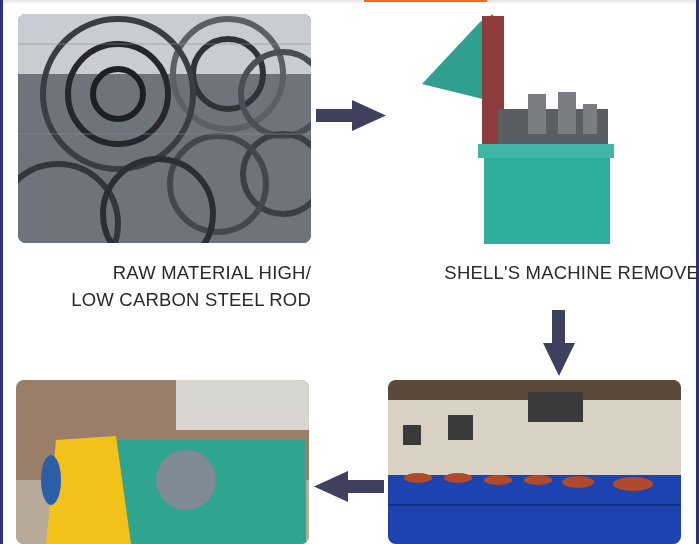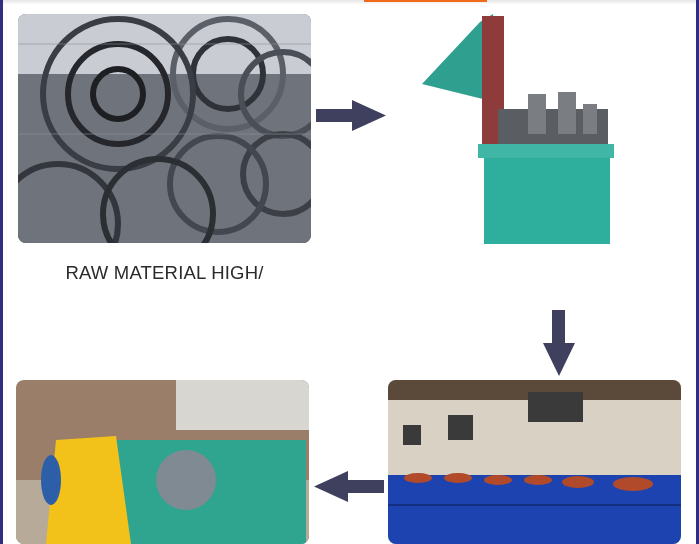--- a/index.html
+++ b/index.html
@@ -1,21 +1,21 @@
 <!DOCTYPE html>
 <html><head>
 <meta charset="utf-8">
 <style>
   html,body{margin:0;padding:0;}
   body{width:699px;height:544px;overflow:hidden;background:#fff;position:relative;font-family:"Liberation Sans",sans-serif;}
   .frame{position:absolute;left:0;top:0;width:699px;height:544px;box-sizing:border-box;border-left:3px solid #2e2f80;border-right:3px solid #2e2f80;}
   .topbar{position:absolute;left:0;top:0;width:699px;height:4px;background:linear-gradient(#e6e6e6,#fafafa);}
   .topaccent{position:absolute;left:364px;top:0;width:123px;height:2px;}
   .photo{position:absolute;border-radius:8px;overflow:hidden;}
-  .caption{position:absolute;text-align:center;color:#2a2a2a;font-size:18.5px;line-height:27px;letter-spacing:0.2px;}
+  .caption{position:absolute;text-align:right;color:#2a2a2a;font-size:18.5px;line-height:27px;letter-spacing:0.2px;}
   .arrow{position:absolute;}
 </style>
 </head>
 <body>
 
 <div class="topbar"></div>
 <div class="topaccent" style="background:#f06a1a;"></div>
 <div class="frame"></div>
 
 <div class="photo" style="left:18px;top:14px;width:293px;height:229px;background:linear-gradient(180deg,#d8dbe0 0%,#8e949c 30%,#3c3f46 100%);">
@@ -57,22 +57,24 @@
         <rect x="140" y="78" width="18" height="42"></rect>
         <rect x="165" y="90" width="14" height="30"></rect>
       </g>
     <rect x="60" y="130" width="136" height="14" fill="#3fb6a6"></rect>
     <rect x="66" y="144" width="126" height="86" fill="#2eae9c"></rect>
   </svg>
 </div>
 
 <div class="caption" style="left:18px;top:259px;width:293px;">
   <div>RAW MATERIAL HIGH/</div>
+  <div>LOW CARBON STEEL ROD</div>
 </div>
 <div class="caption" style="left:360px;top:259px;width:339px;">
+  <div>SHELL'S MACHINE REMOVE</div>
 </div>
 
 <div class="arrow" style="left:543px;top:310px;">
   <svg width="32" height="67" viewBox="0 0 32 67">
       <polygon points="9,0 22,0 22,33 32,33 16,66 0,33 9,33" fill="#3f405e"></polygon>
     </svg>
 </div>
 
 <div class="photo" style="left:388px;top:380px;width:293px;height:164px;">
   <svg width="293" height="164" viewBox="0 0 293 164">

